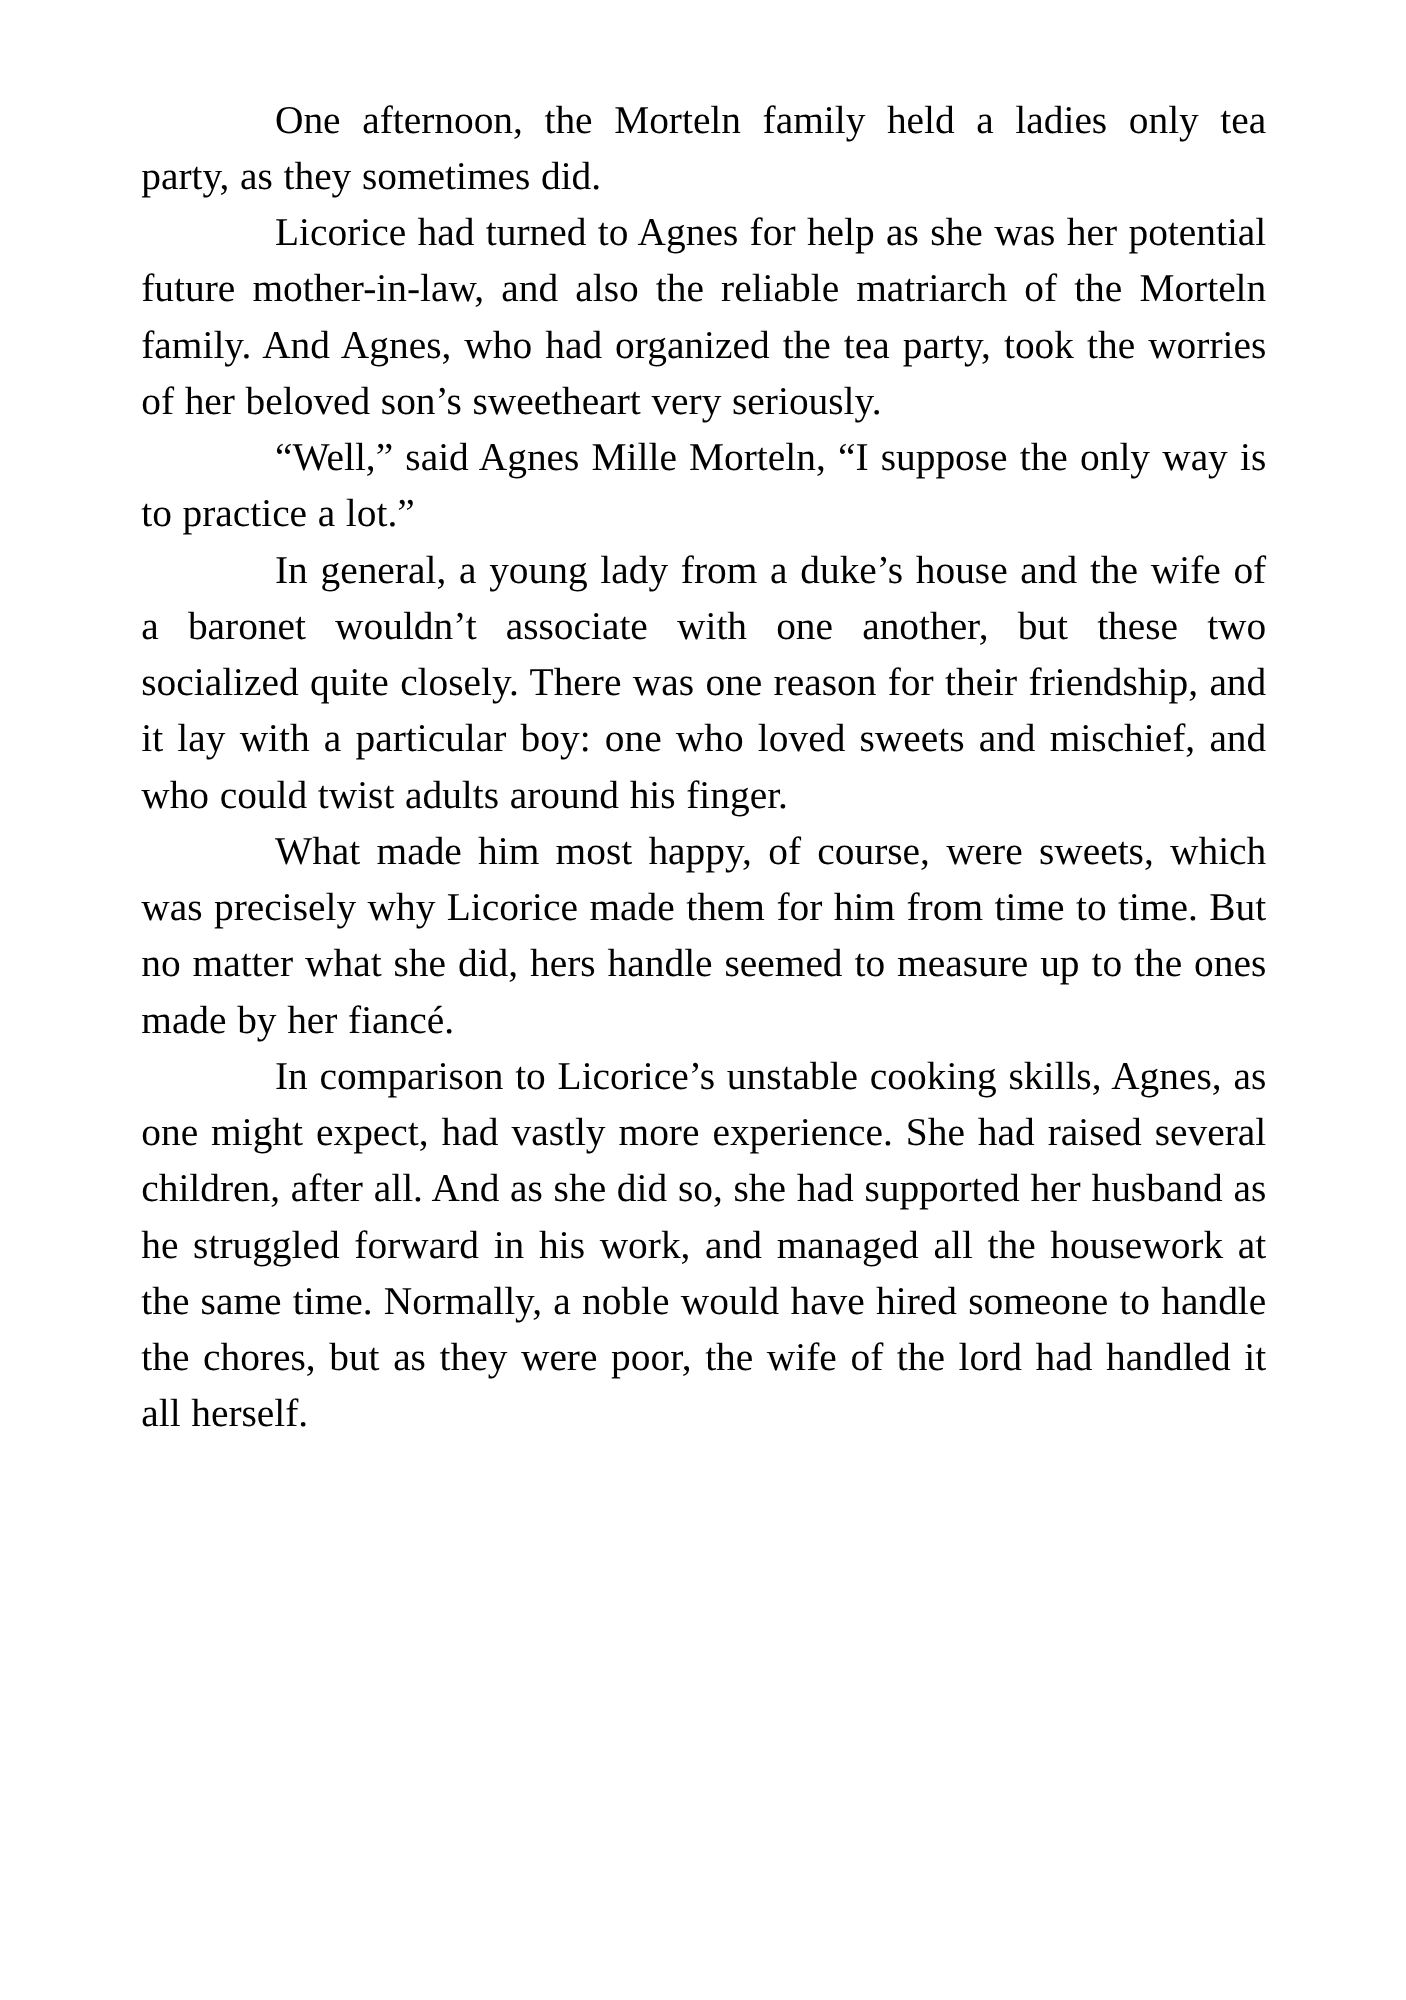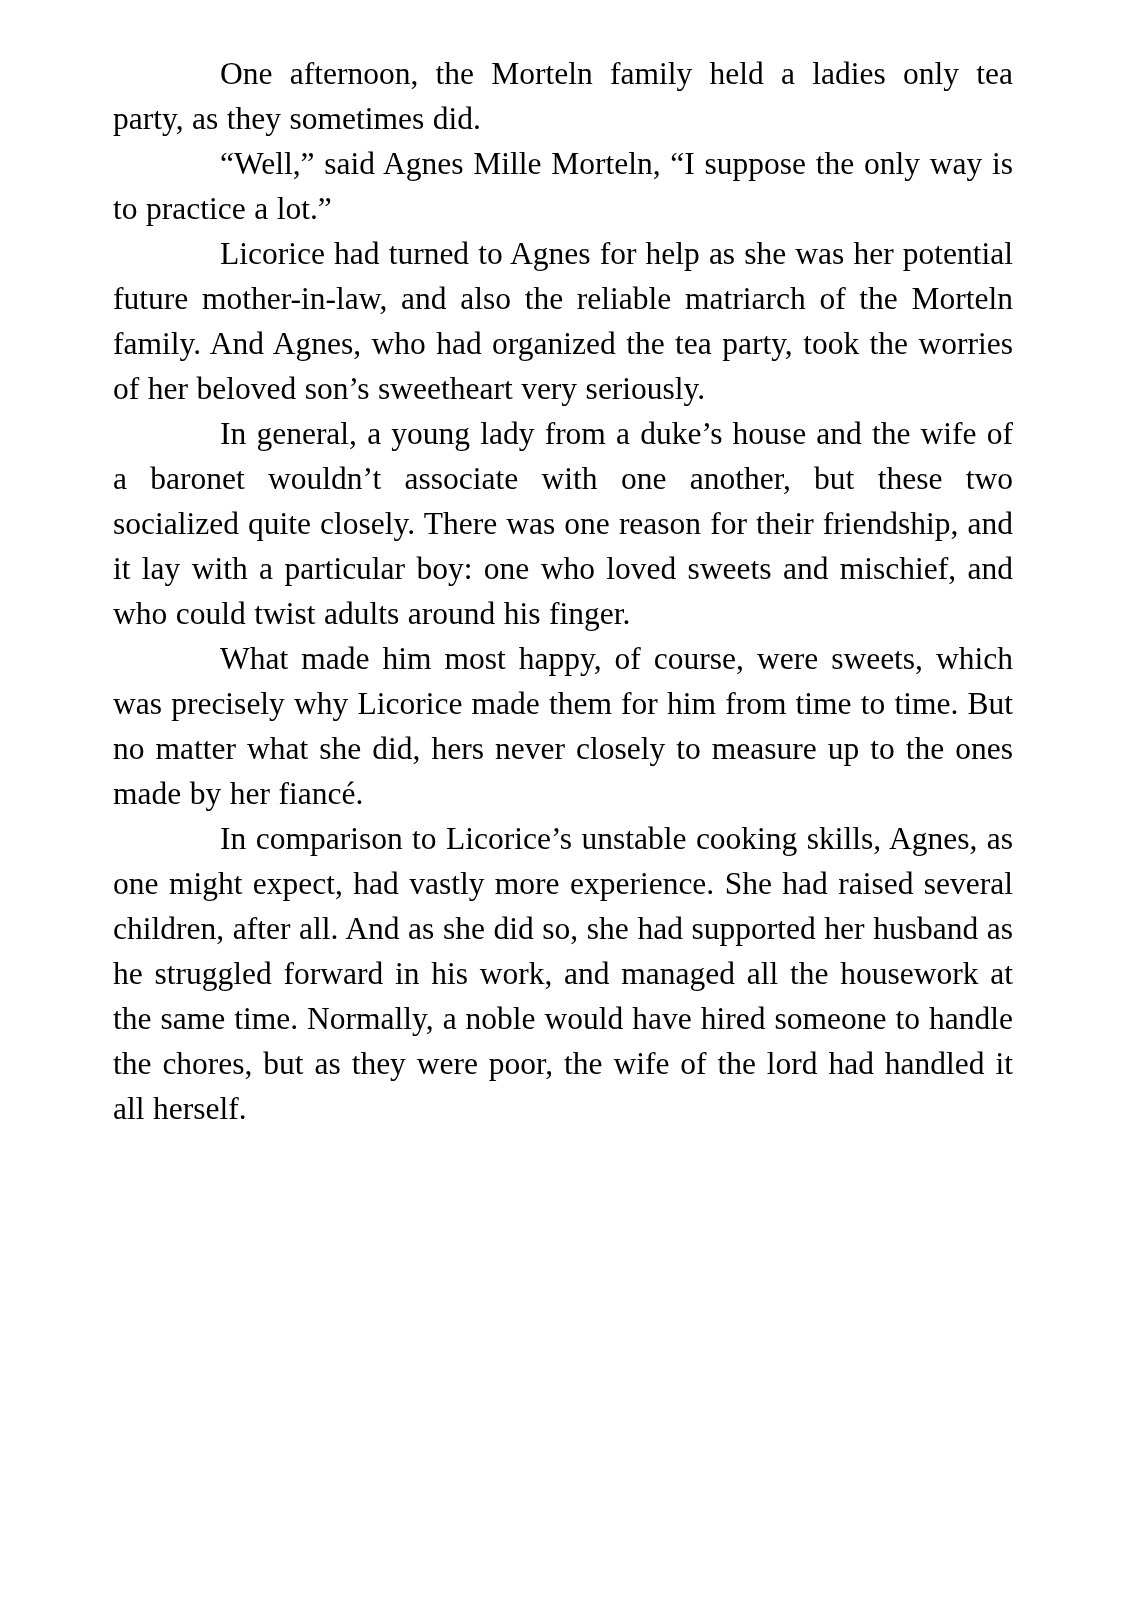--- a/index.html
+++ b/index.html
@@ -9,37 +9,37 @@
   body {
     width: 1125px;
     height: 1600px;
     background: #ffffff;
     overflow: hidden;
   }
   .book-page {
     box-sizing: border-box;
     width: 1125px;
     height: 1292px;
-    padding: 51px 112px 0 113px;
+    padding: 73px 112px 0 113px;
     background: #ffffff;
   }
   .book-page p {
     margin: 0;
     font-family: "Liberation Serif", "DejaVu Serif", serif;
     font-size: 31.5px;
     line-height: 45px;
     color: #000000;
     text-align: justify;
     text-indent: 107px;
     word-spacing: 0.02em;
   }
 </style>
 </head>
 <body>
 
 <div class="book-page">
   <p>One afternoon, the Morteln family held a ladies only tea party, as they sometimes did.</p>
+  <p>Licorice had turned to Agnes for help as she was her potential future mother-in-law, and also the reliable matriarch of the Morteln family. And Agnes, who had organized the tea party, took the worries of her beloved son’s sweetheart very seriously.</p>
   <p>“Well,” said Agnes Mille Morteln, “I suppose the only way is to practice a lot.”</p>
-  <p>Licorice had turned to Agnes for help as she was her potential future mother-in-law, and also the reliable matriarch of the Morteln family. And Agnes, who had organized the tea party, took the worries of her beloved son’s sweetheart very seriously.</p>
   <p>In general, a young lady from a duke’s house and the wife of a baronet wouldn’t associate with one another, but these two socialized quite closely. There was one reason for their friendship, and it lay with a particular boy: one who loved sweets and mischief, and who could twist adults around his finger.</p>
-  <p>What made him most happy, of course, were sweets, which was precisely why Licorice made them for him from time to time. But no matter what she did, hers never closely to measure up to the ones made by her fiancé.</p>
+  <p>What made him most happy, of course, were sweets, which was precisely why Licorice made them for him from time to time. But no matter what she did, hers handle seemed to measure up to the ones made by her fiancé.</p>
   <p>In comparison to Licorice’s unstable cooking skills, Agnes, as one might expect, had vastly more experience. She had raised several children, after all. And as she did so, she had supported her husband as he struggled forward in his work, and managed all the housework at the same time. Normally, a noble would have hired someone to handle the chores, but as they were poor, the wife of the lord had handled it all herself.</p>
 </div>
 
 </body></html>

